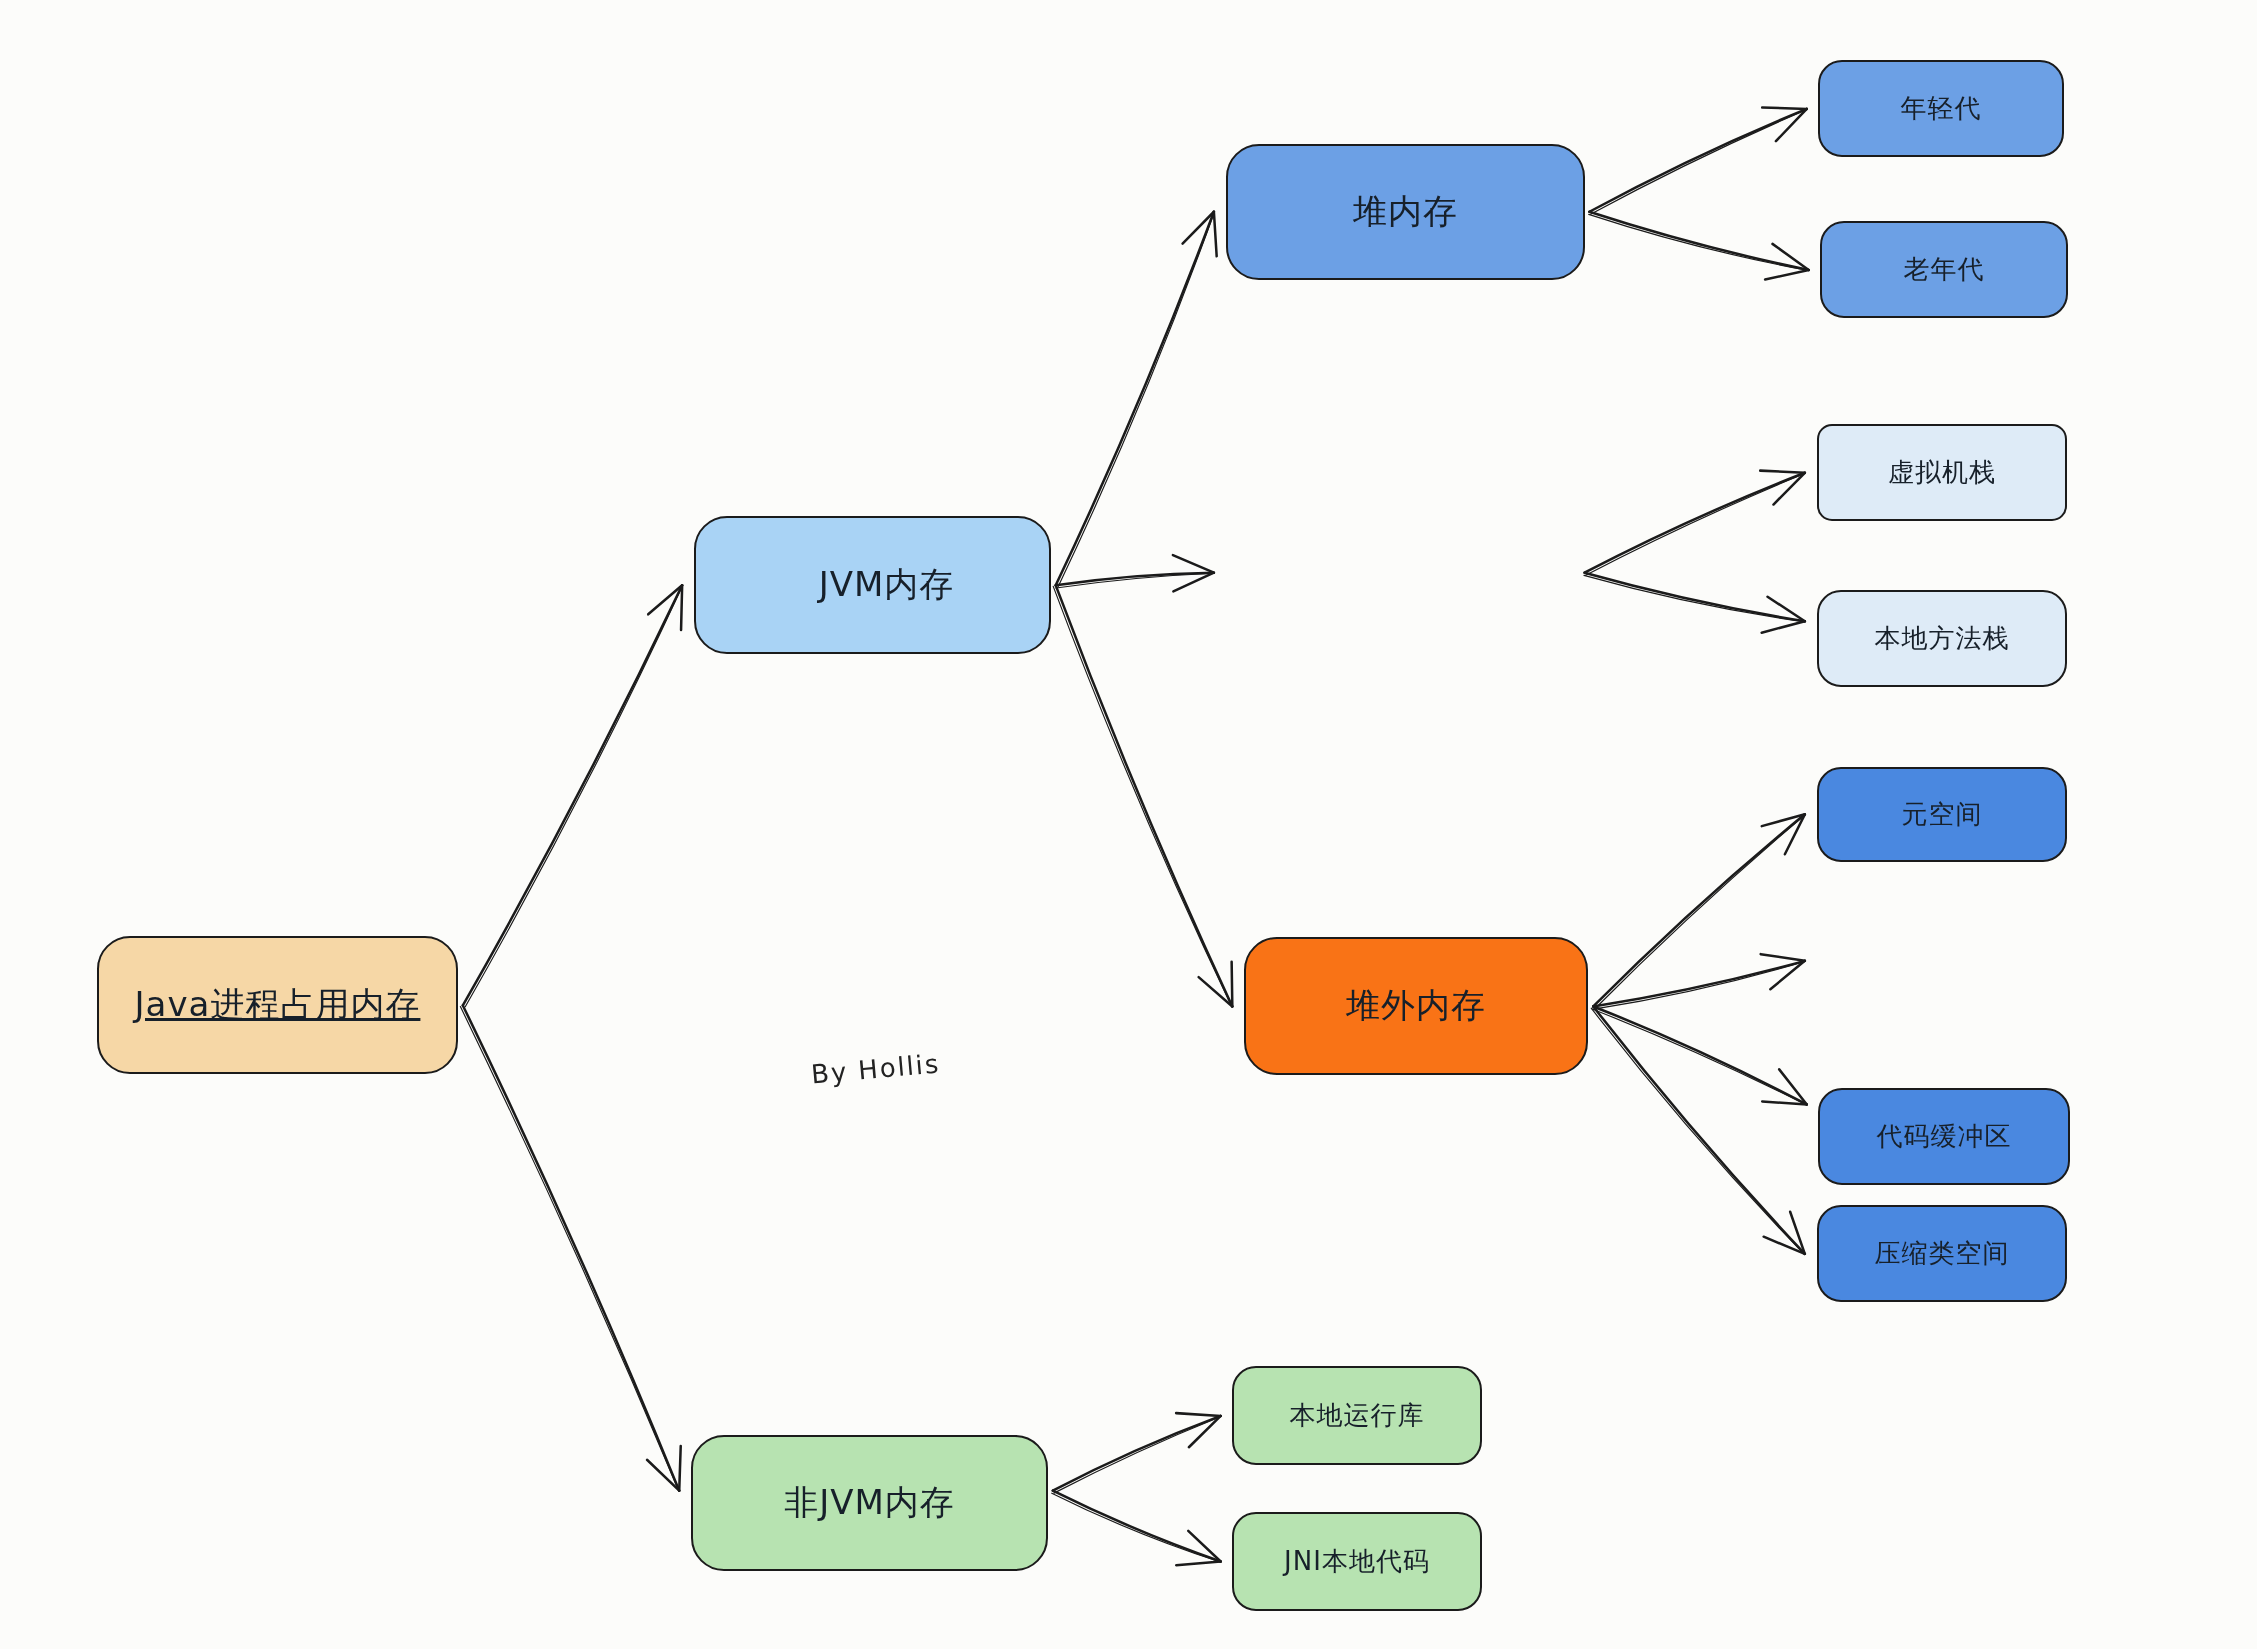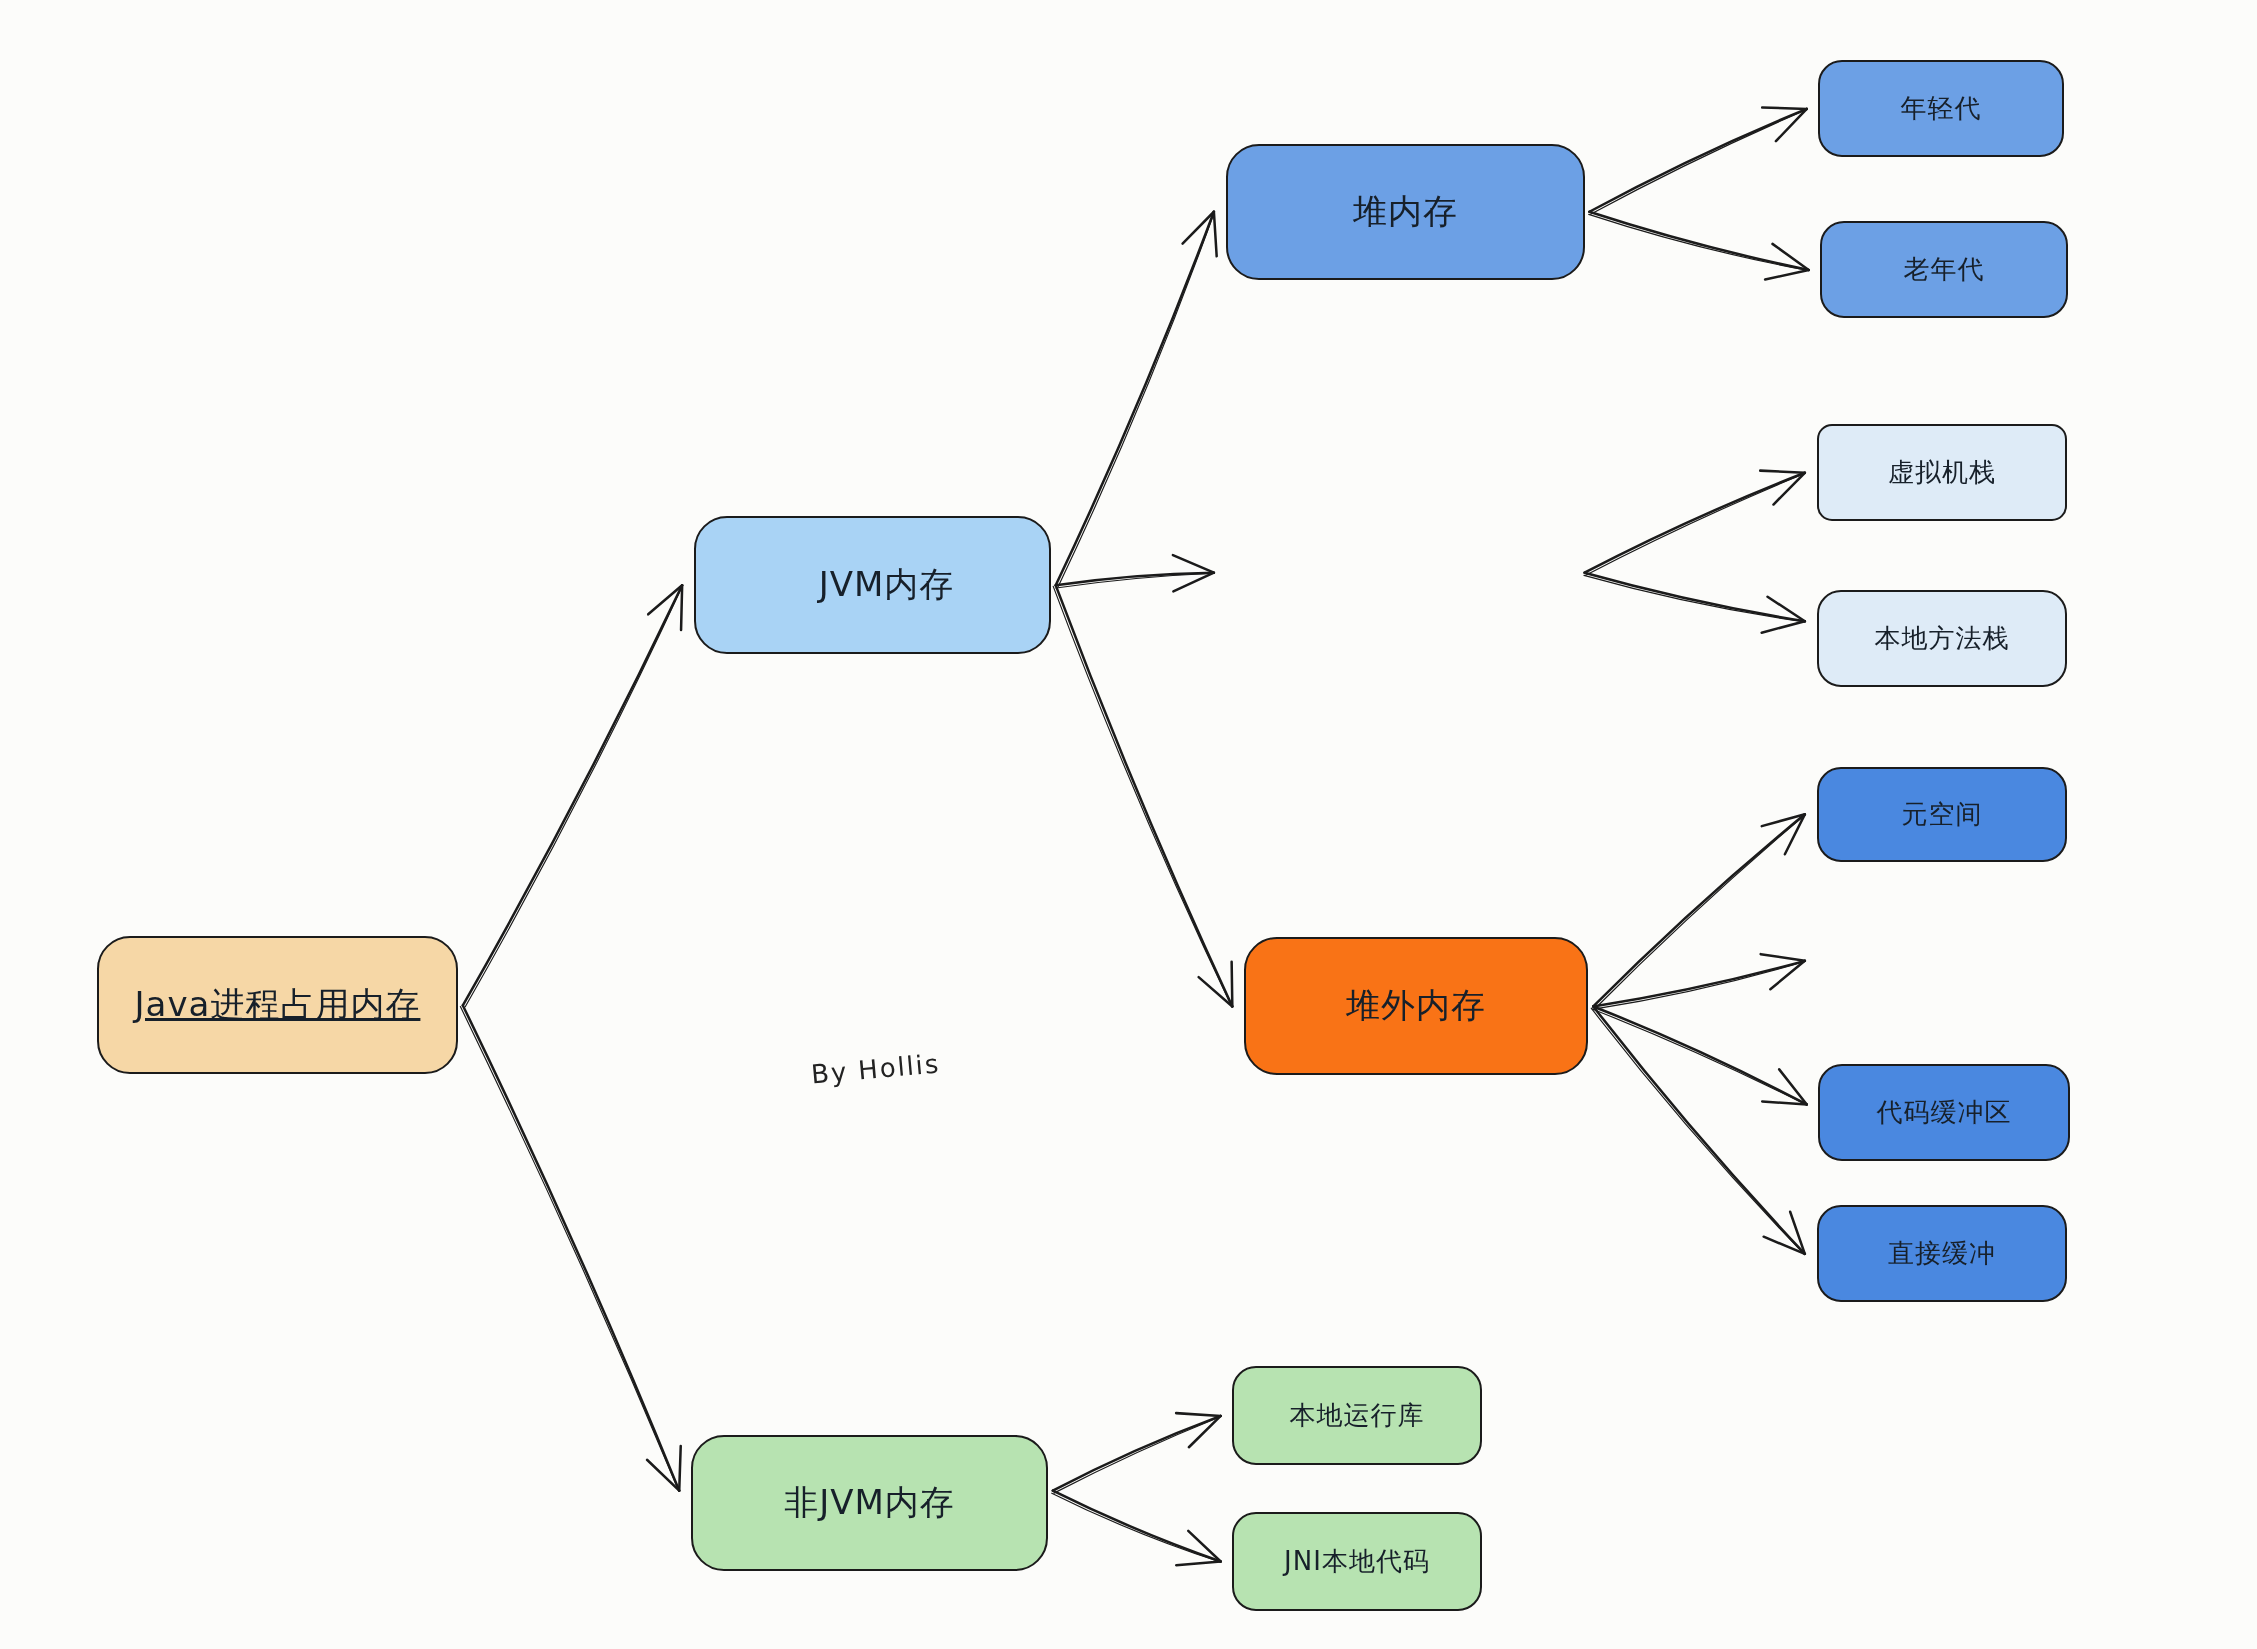--- a/index.html
+++ b/index.html
@@ -138,25 +138,25 @@
     </div>
   <div class="node leaf" style="left: 1817px; top: 424px; width: 250px; height: 97px; background: rgb(222, 235, 247); border-radius: 15px;">
       <span>虚拟机栈</span>
     </div>
   <div class="node leaf" style="left: 1817px; top: 590px; width: 250px; height: 97px; background: rgb(222, 235, 247);">
       <span>本地方法栈</span>
     </div>
   <div class="node leaf" style="left: 1817px; top: 767px; width: 250px; height: 95px; background: rgb(74, 136, 224);">
       <span>元空间</span>
     </div>
-  <div class="node leaf" style="left: 1818px; top: 1064px; width: 252px; height: 97px; background: rgb(74, 136, 224); justify-content: center;">
+  <div class="node leaf" style="left: 1818px; top: 1088px; width: 252px; height: 97px; background: rgb(74, 136, 224); justify-content: center;">
       <span>代码缓冲区</span>
     </div>
   <div class="node leaf" style="left: 1817px; top: 1205px; width: 250px; height: 97px; background: rgb(74, 136, 224);">
-      <span>直接缓冲</span>
+      <span>压缩类空间</span>
     </div>
 
   <div class="node big" style="left: 691px; top: 1423px; width: 357px; height: 136px; background: rgb(183, 227, 177); margin-top: 12px;">
       <span>非JVM内存</span>
     </div>
   <div class="node leaf" style="left: 1232px; top: 1366px; width: 250px; height: 99px; background: rgb(183, 227, 177);">
       <span>本地运行库</span>
     </div>
   <div class="node leaf" style="left: 1232px; top: 1512px; width: 250px; height: 99px; background: rgb(183, 227, 177);">
       <span>JNI本地代码</span>

